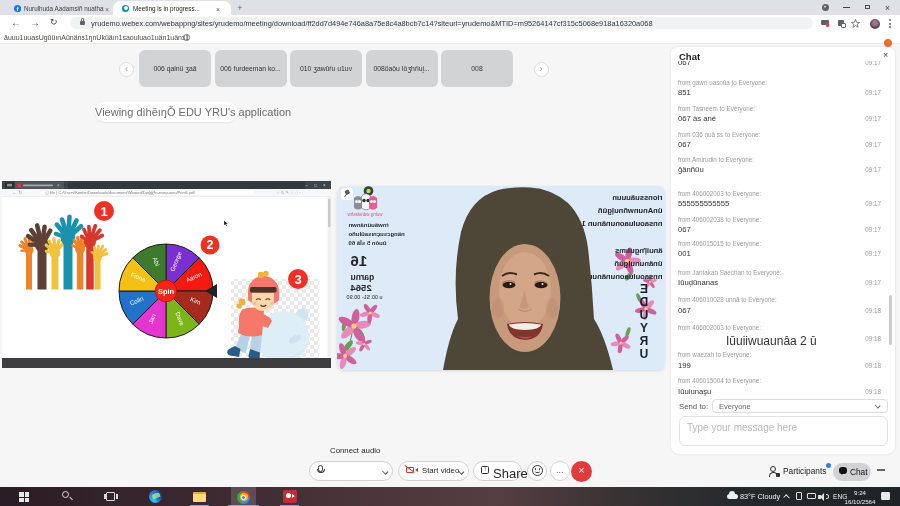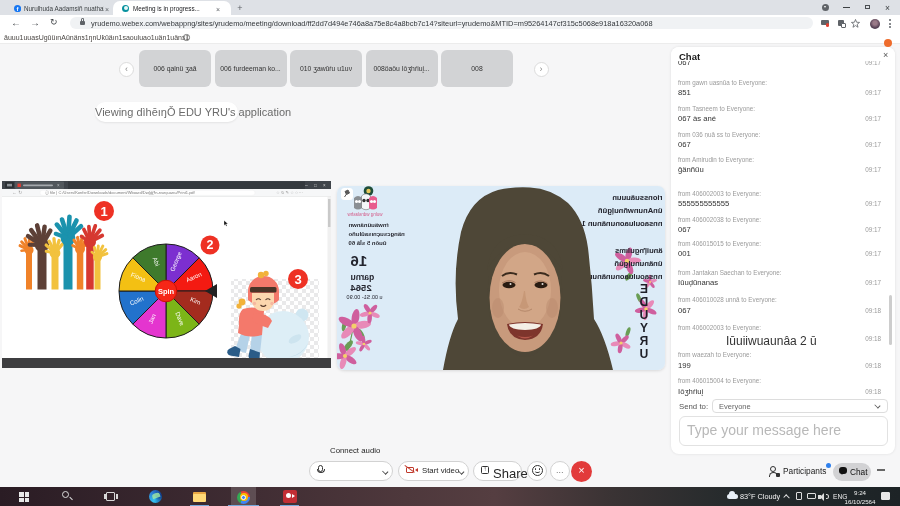--- a/index.html
+++ b/index.html
@@ -435,35 +435,35 @@
 <div class="abs" style="left:678px;top:296px;font-size:6.3px;color:#9a9a9a;white-space:nowrap;">from 406010028 unnā to Everyone:</div>
 <div class="abs" style="left:678px;top:305.5px;font-size:7.7px;color:#333333;white-space:nowrap;">067</div>
 <div class="abs" style="right:19px;top:306.5px;font-size:6.3px;color:#9a9a9a;">09:18</div>
 <div class="abs" style="left:678px;top:324px;font-size:6.3px;color:#9a9a9a;white-space:nowrap;">from 406002003 to Everyone:</div>
 <div class="abs" style="left:678px;top:333.5px;font-size:12px;color:#333333;white-space:nowrap;margin-left:48px;">Iūuiiwuaunâa 2 ū</div>
 <div class="abs" style="right:19px;top:334.5px;font-size:6.3px;color:#9a9a9a;">09:18</div>
 <div class="abs" style="left:678px;top:351px;font-size:6.3px;color:#9a9a9a;white-space:nowrap;">from waezah to Everyone:</div>
 <div class="abs" style="left:678px;top:360.5px;font-size:7.7px;color:#333333;white-space:nowrap;">199</div>
 <div class="abs" style="right:19px;top:361.5px;font-size:6.3px;color:#9a9a9a;">09:18</div>
 <div class="abs" style="left:678px;top:377px;font-size:6.3px;color:#9a9a9a;white-space:nowrap;">from 406015004 to Everyone:</div>
-<div class="abs" style="left:678px;top:387px;font-size:7.7px;color:#333333;white-space:nowrap;">Iôʒhŕiuį</div>
+<div class="abs" style="left:678px;top:387px;font-size:7.7px;color:#333333;white-space:nowrap;">Iūuiunaşu</div>
 <div class="abs" style="right:19px;top:388px;font-size:6.3px;color:#9a9a9a;">09:18</div>
 <div class="abs" style="left:671px;top:47px;width:224px;height:14px;background:#fff;border-radius:8px 8px 0 0;"></div>
 <div class="abs" style="left:679px;top:51px;font-size:9.5px;font-weight:bold;color:#1a1a1a;">Chat</div>
 <div class="abs" style="left:883px;top:50px;font-size:9px;color:#555;">×</div>
 
 <div class="abs" style="left:889px;top:295px;width:3px;height:50px;border-radius:2px;background:#cdcdcd;"></div>
 
 <div class="abs" style="left:679px;top:402px;font-size:7.8px;color:#555;">Send to:</div>
 <div class="abs" style="left:712px;top:398.5px;width:176px;height:14px;border:1px solid #ddd;border-radius:4px;background:#fff;"></div>
 <div class="abs" style="left:719px;top:402px;font-size:7.5px;color:#666;">Everyone</div>
 <div class="abs" style="left:875px;top:403px;width:5px;height:5px;border-right:1.2px solid #555;border-bottom:1.2px solid #555;transform:rotate(45deg) scale(1,0.75);"></div>
 
 <div class="abs" style="left:679px;top:416px;width:209px;height:30px;border:1px solid #e2e2e2;border-radius:6px;background:#fff;"></div>
-<div class="abs" style="left:687px;top:422px;font-size:14px;color:#b8b8b8;">Type your message here</div>
+<div class="abs" style="left:687px;top:422px;font-size:10px;color:#b8b8b8;">Type your message here</div>
 
 <div class="abs" style="left:309px;top:461px;width:84px;height:20px;border:1px solid #d2d2d2;border-radius:10px;background:#fff;"></div>
 <div class="abs" style="left:318px;top:465px;width:5px;height:7px;border:1px solid #333;border-radius:2.5px;"></div>
 <div class="abs" style="left:316.5px;top:469px;width:8px;height:4px;border:1px solid #333;border-top:none;border-radius:0 0 4px 4px;"></div>
 <div class="abs" style="left:330px;top:446px;font-size:7.8px;color:#262626;">Connect audio</div>
 <div class="abs" style="left:383px;top:468.5px;width:4.5px;height:4.5px;border-right:1.2px solid #444;border-bottom:1.2px solid #444;transform:rotate(45deg) scale(1,0.8);"></div>
 
 <div class="abs" style="left:398px;top:461px;width:71px;height:20px;border:1px solid #d2d2d2;border-radius:10px;background:#fff;"></div>
 <div class="abs" style="left:406px;top:467px;width:8px;height:6px;border:1px solid #c0392b;border-radius:1px;"></div>
 <div class="abs" style="left:415px;top:467.5px;width:0;height:0;border-top:2.5px solid transparent;border-bottom:2.5px solid transparent;border-right:3px solid #c0392b;"></div>

